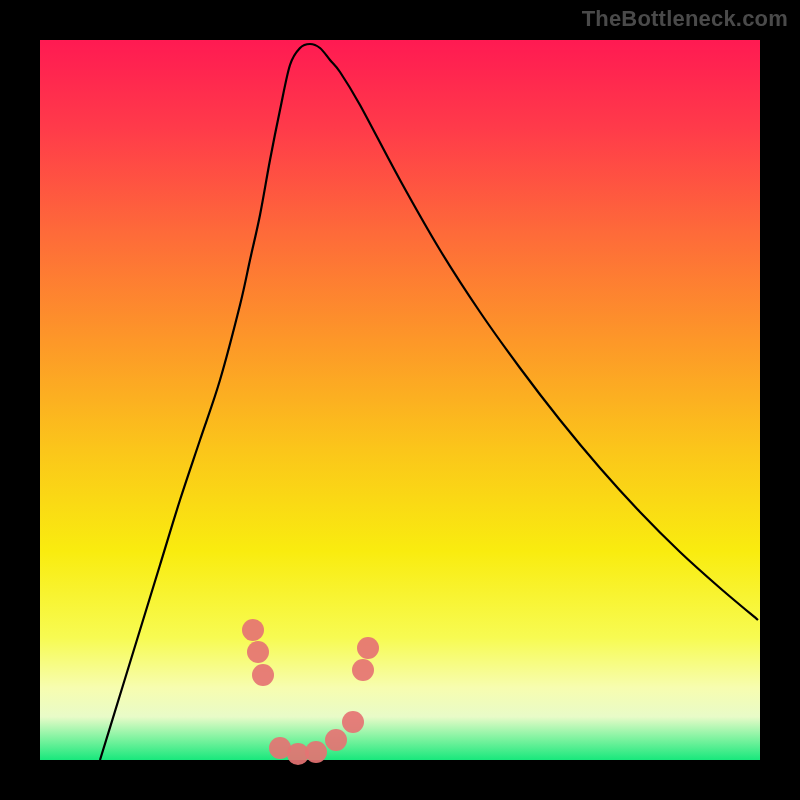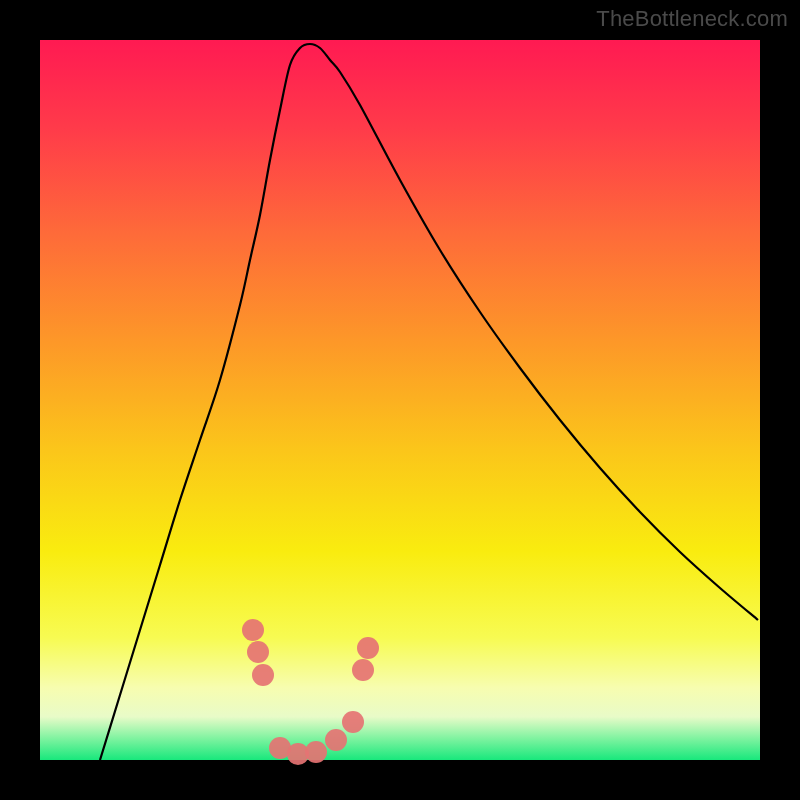--- a/index.html
+++ b/index.html
@@ -38,21 +38,21 @@
       #E8FBC8 94%,
       #7FF3A0 97%,
       #18E87C 100%);
   }
   .watermark {
     position: absolute;
     top: 6px;
     right: 12px;
     color: #4a4a4a;
     font-size: 22px;
-    font-weight: 400;
+    font-weight: 700;
     letter-spacing: 0.2px;
     user-select: none;
   }
   svg.curve {
     position: absolute;
     left: 40px;
     top: 40px;
     width: 720px;
     height: 720px;
     overflow: visible;

